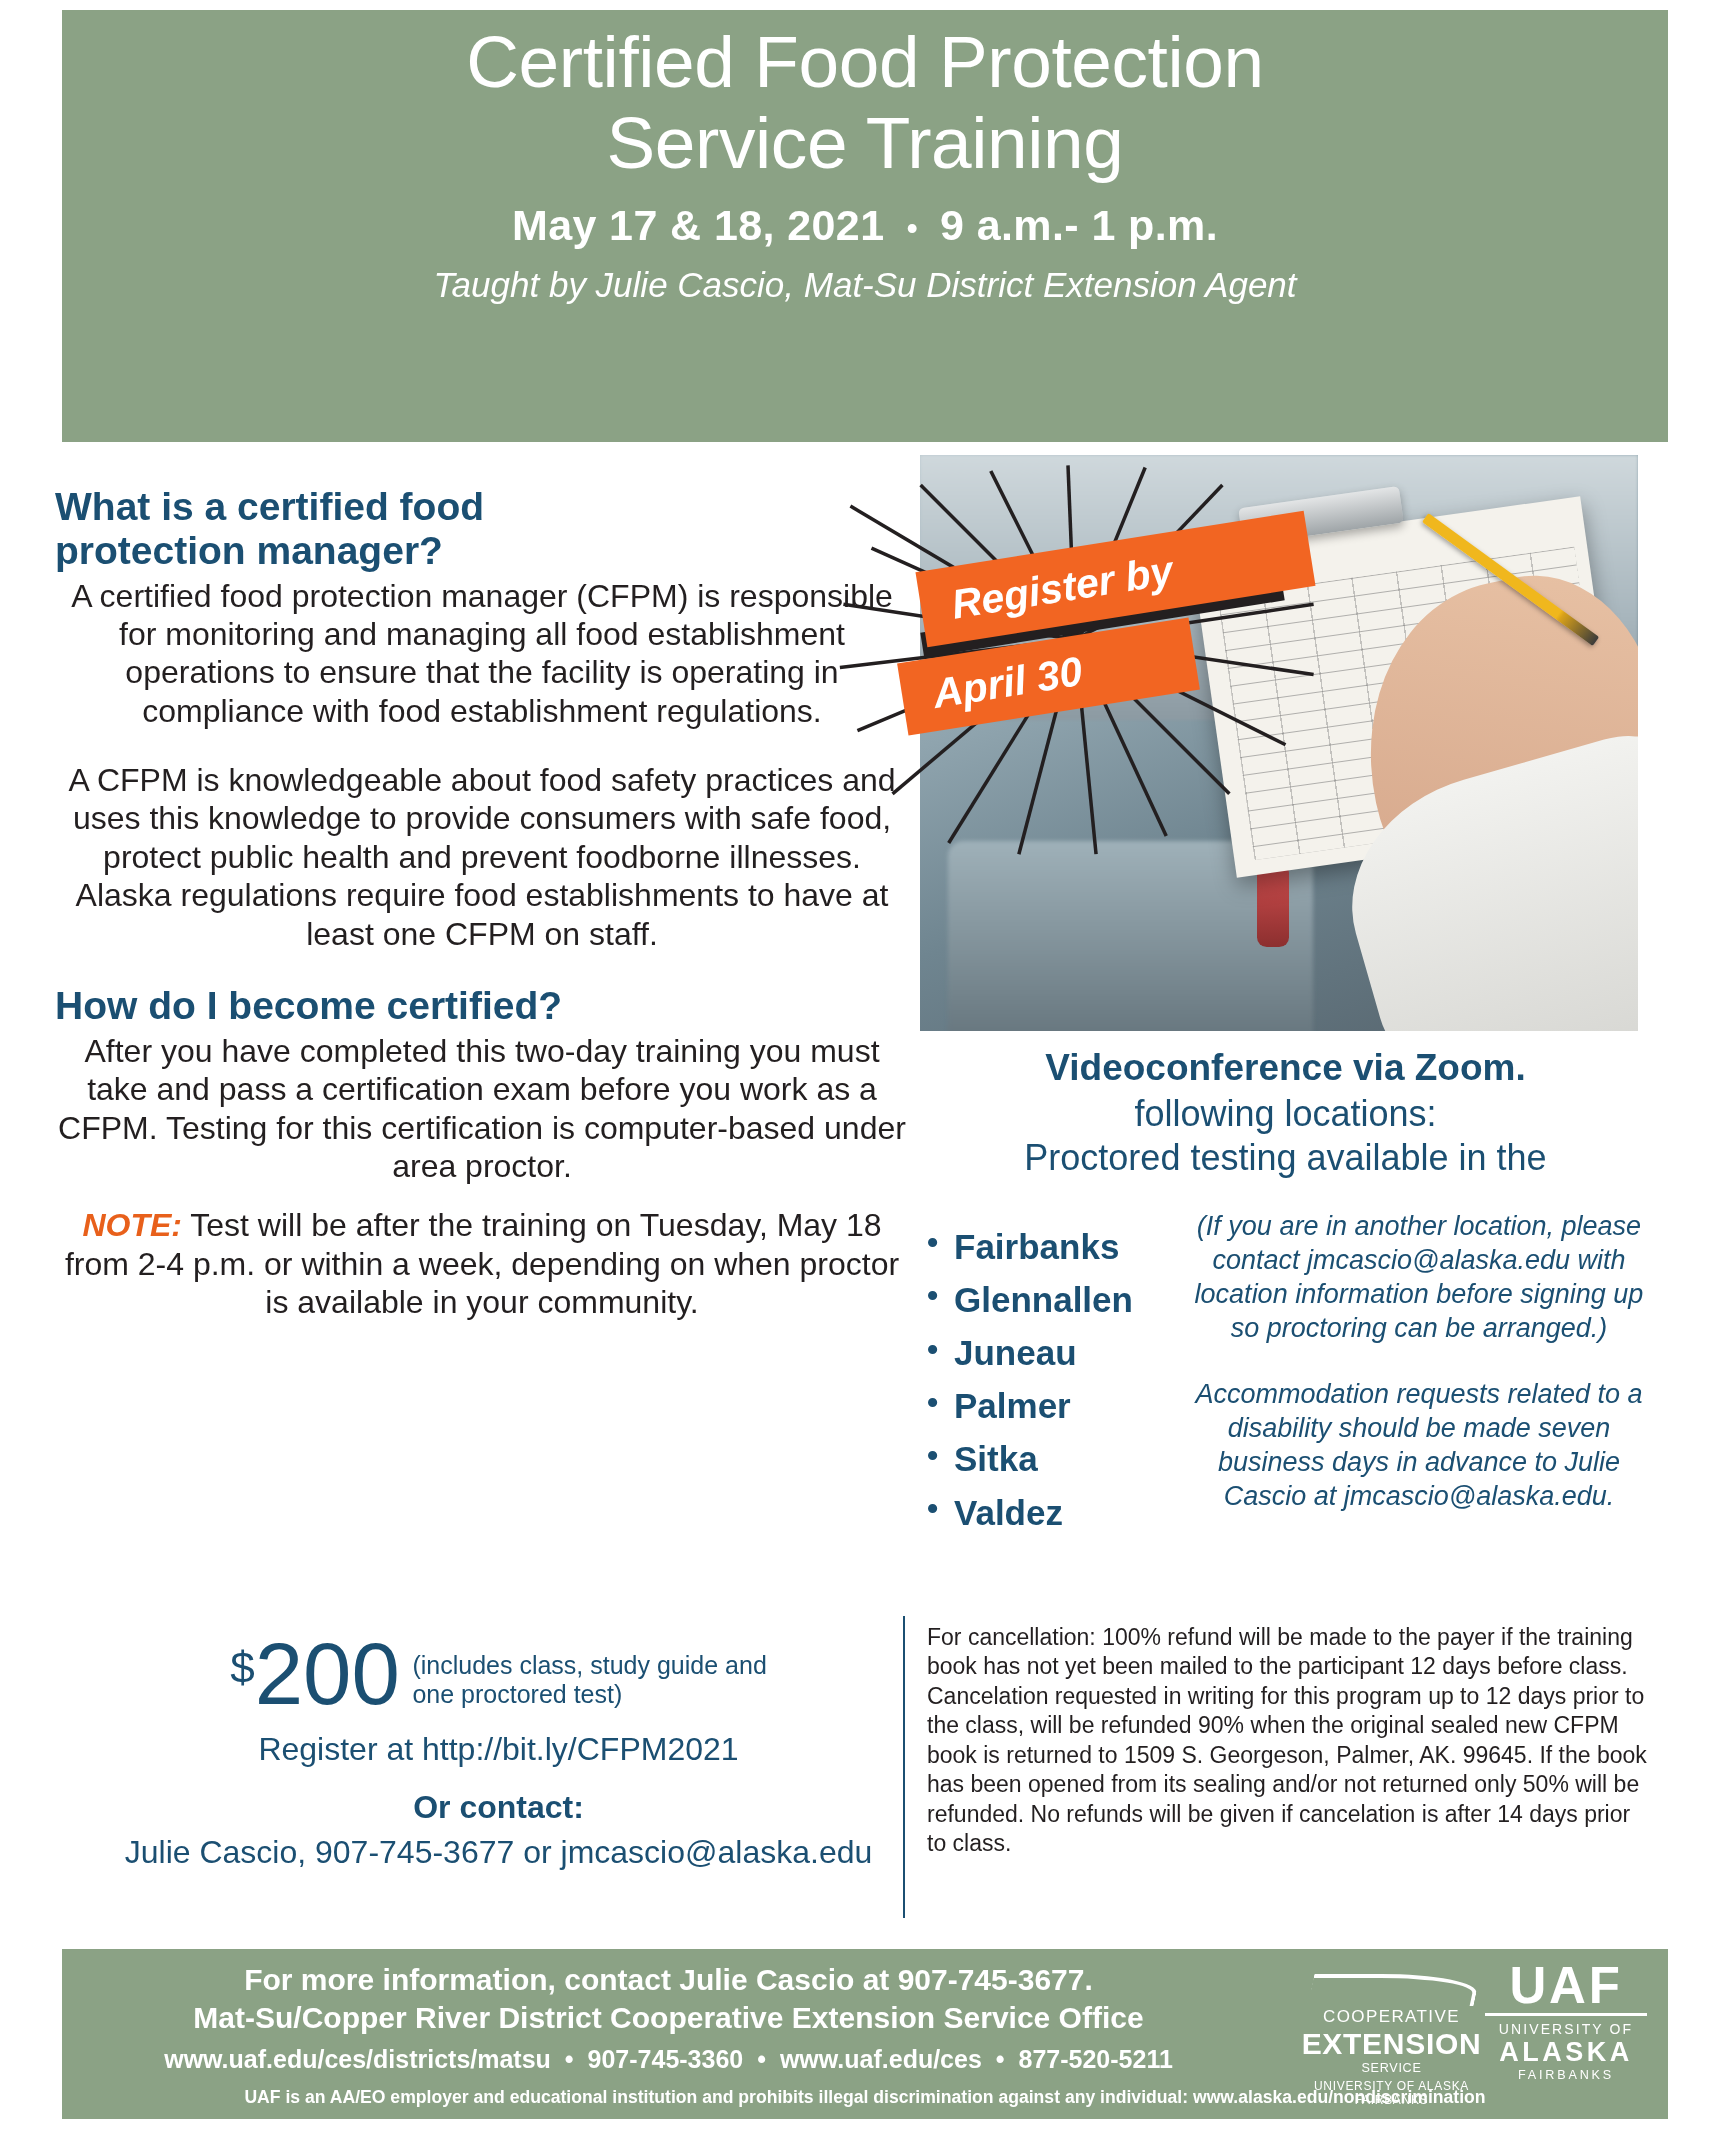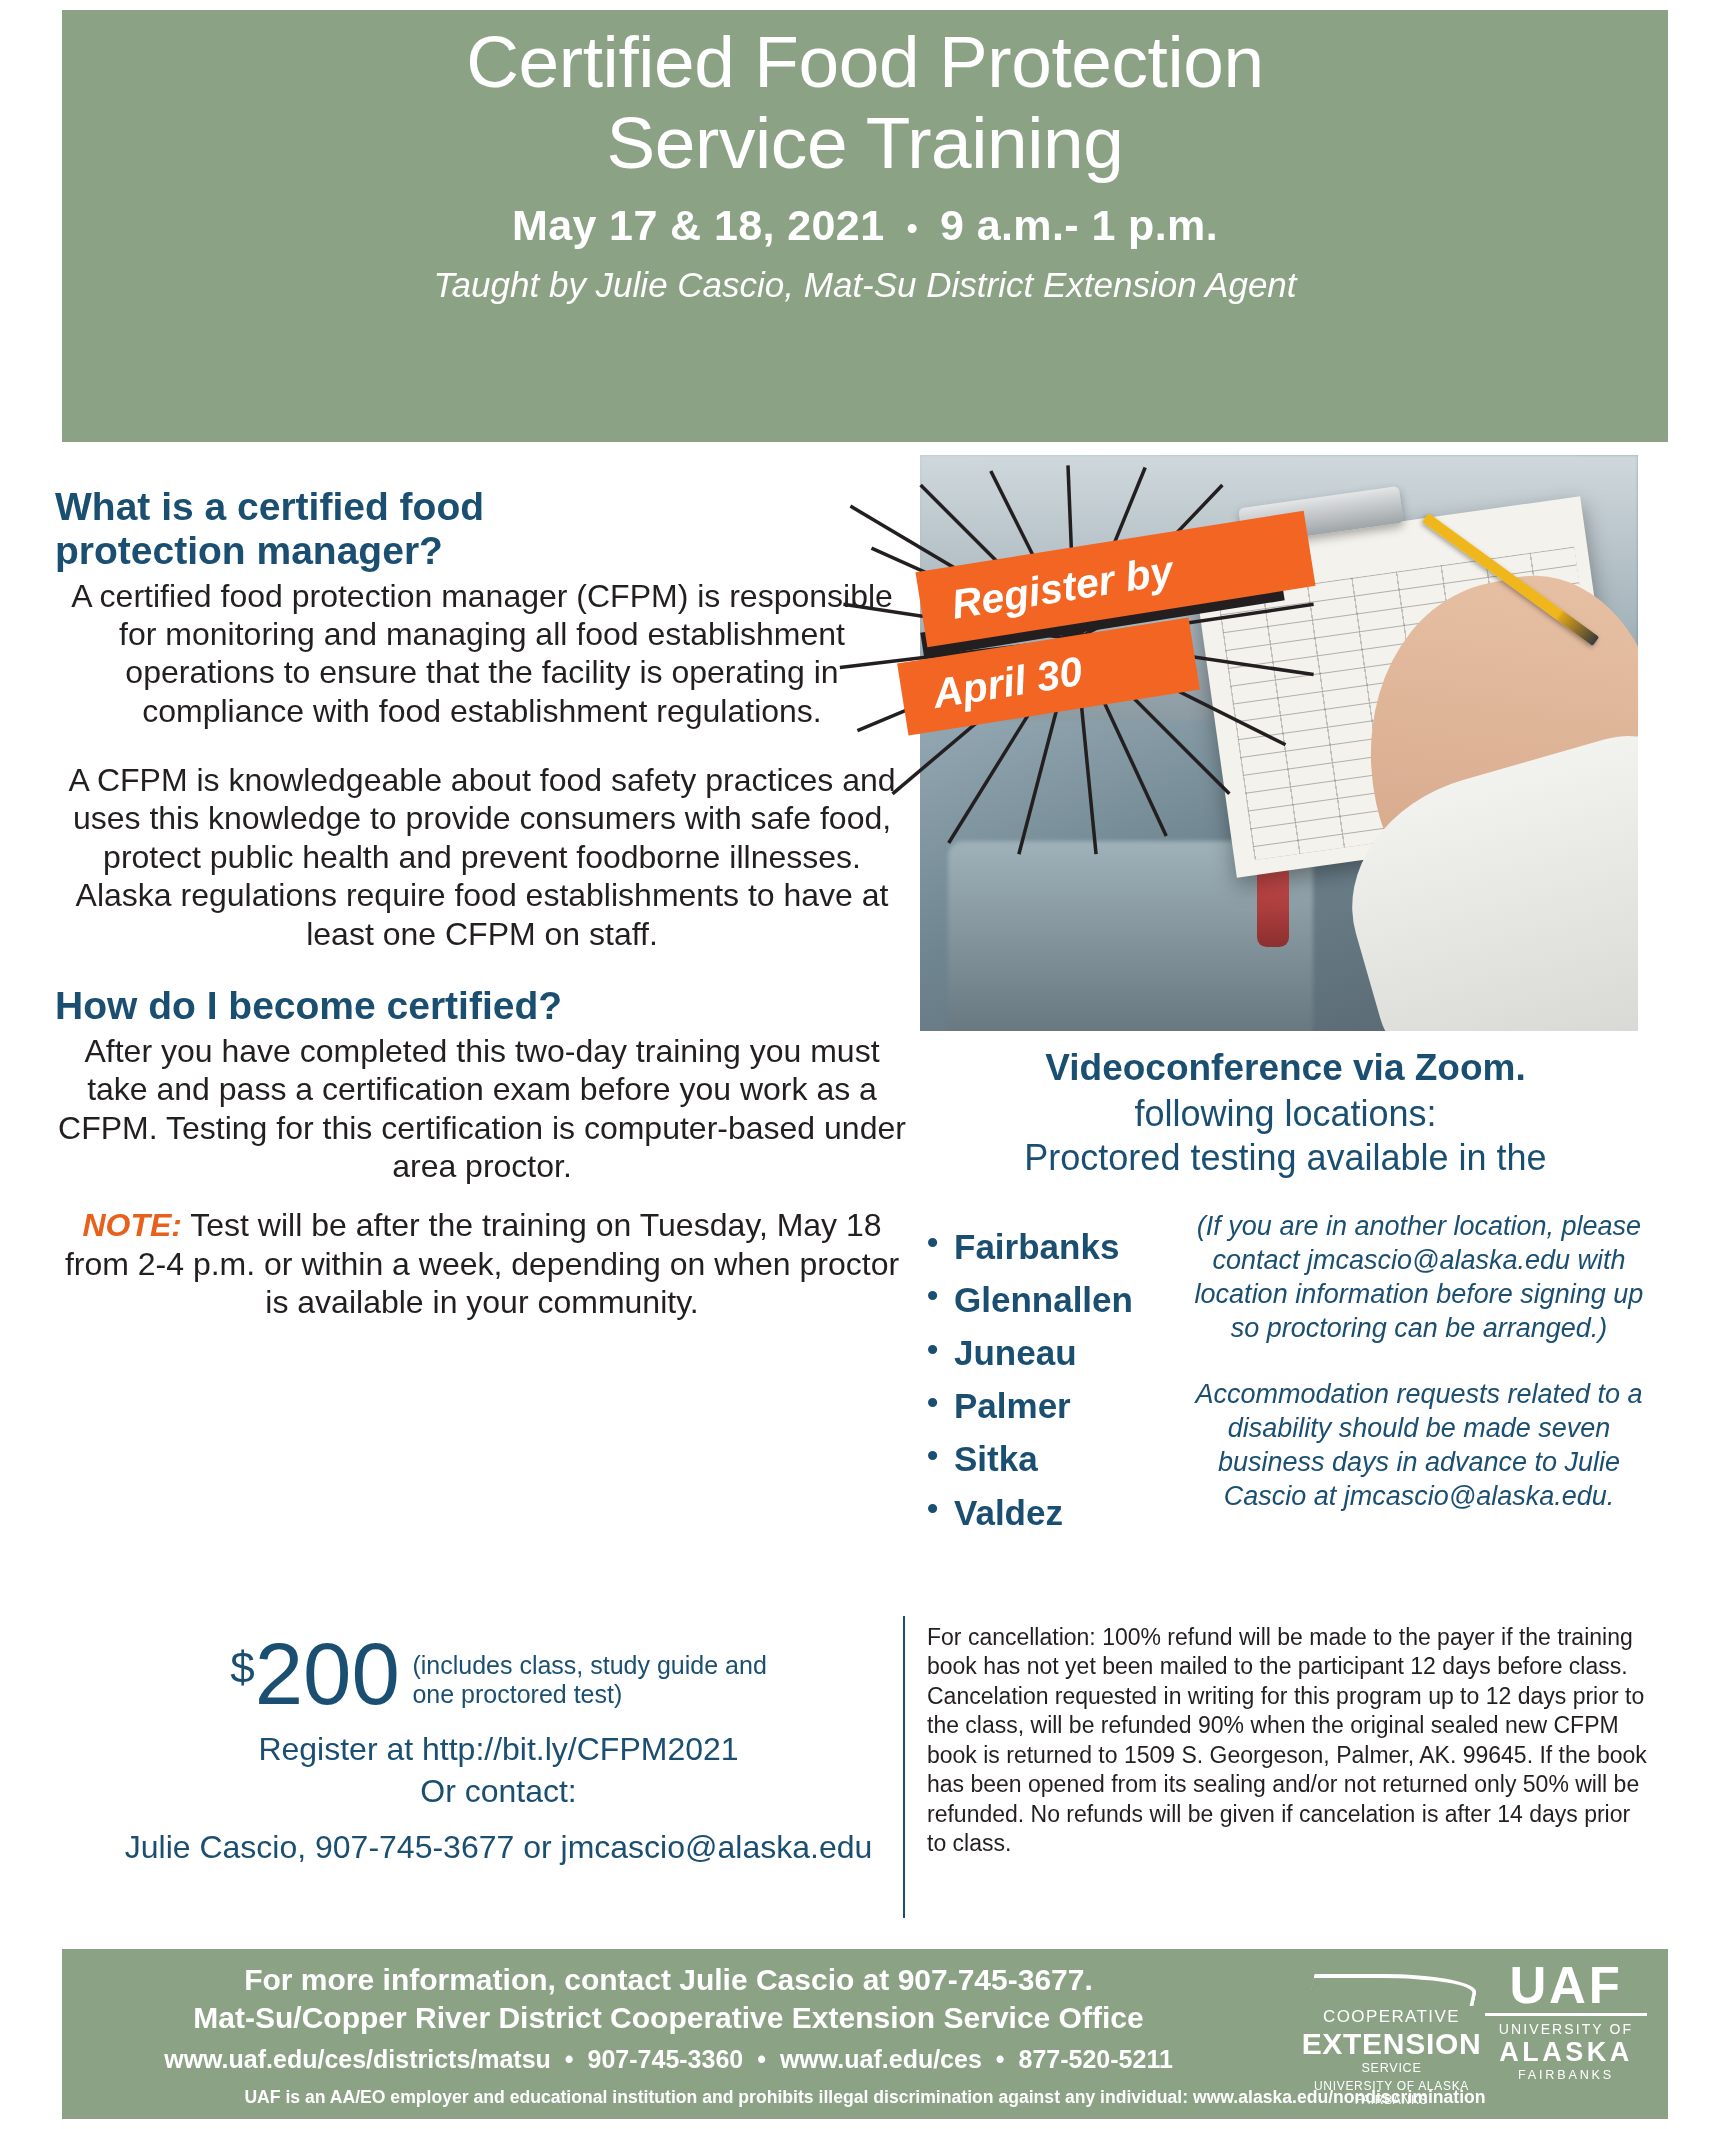--- a/index.html
+++ b/index.html
@@ -114,26 +114,27 @@
     padding-top: 21px;
     color: #1b4f72;
   }
   .reg-line {
     font-size: 32px;
     margin-top: 14px;
     color: #1b4f72;
   }
   .reg-line2 {
     font-size: 32px;
-    margin-top: 5px;
-    color: #1b4f72;
+    margin-top: 21px;
+    color: #1b4f72;
+    font-weight: bold;
   }
   .reg-line3 {
     font-size: 32px;
-    margin-top: 19px;
+    margin-top: 8px;
     color: #1b4f72;
   }
 
   
   .photo {
     position: absolute;
     left: 920px;
     top: 455px;
     width: 718px;
     height: 576px;

